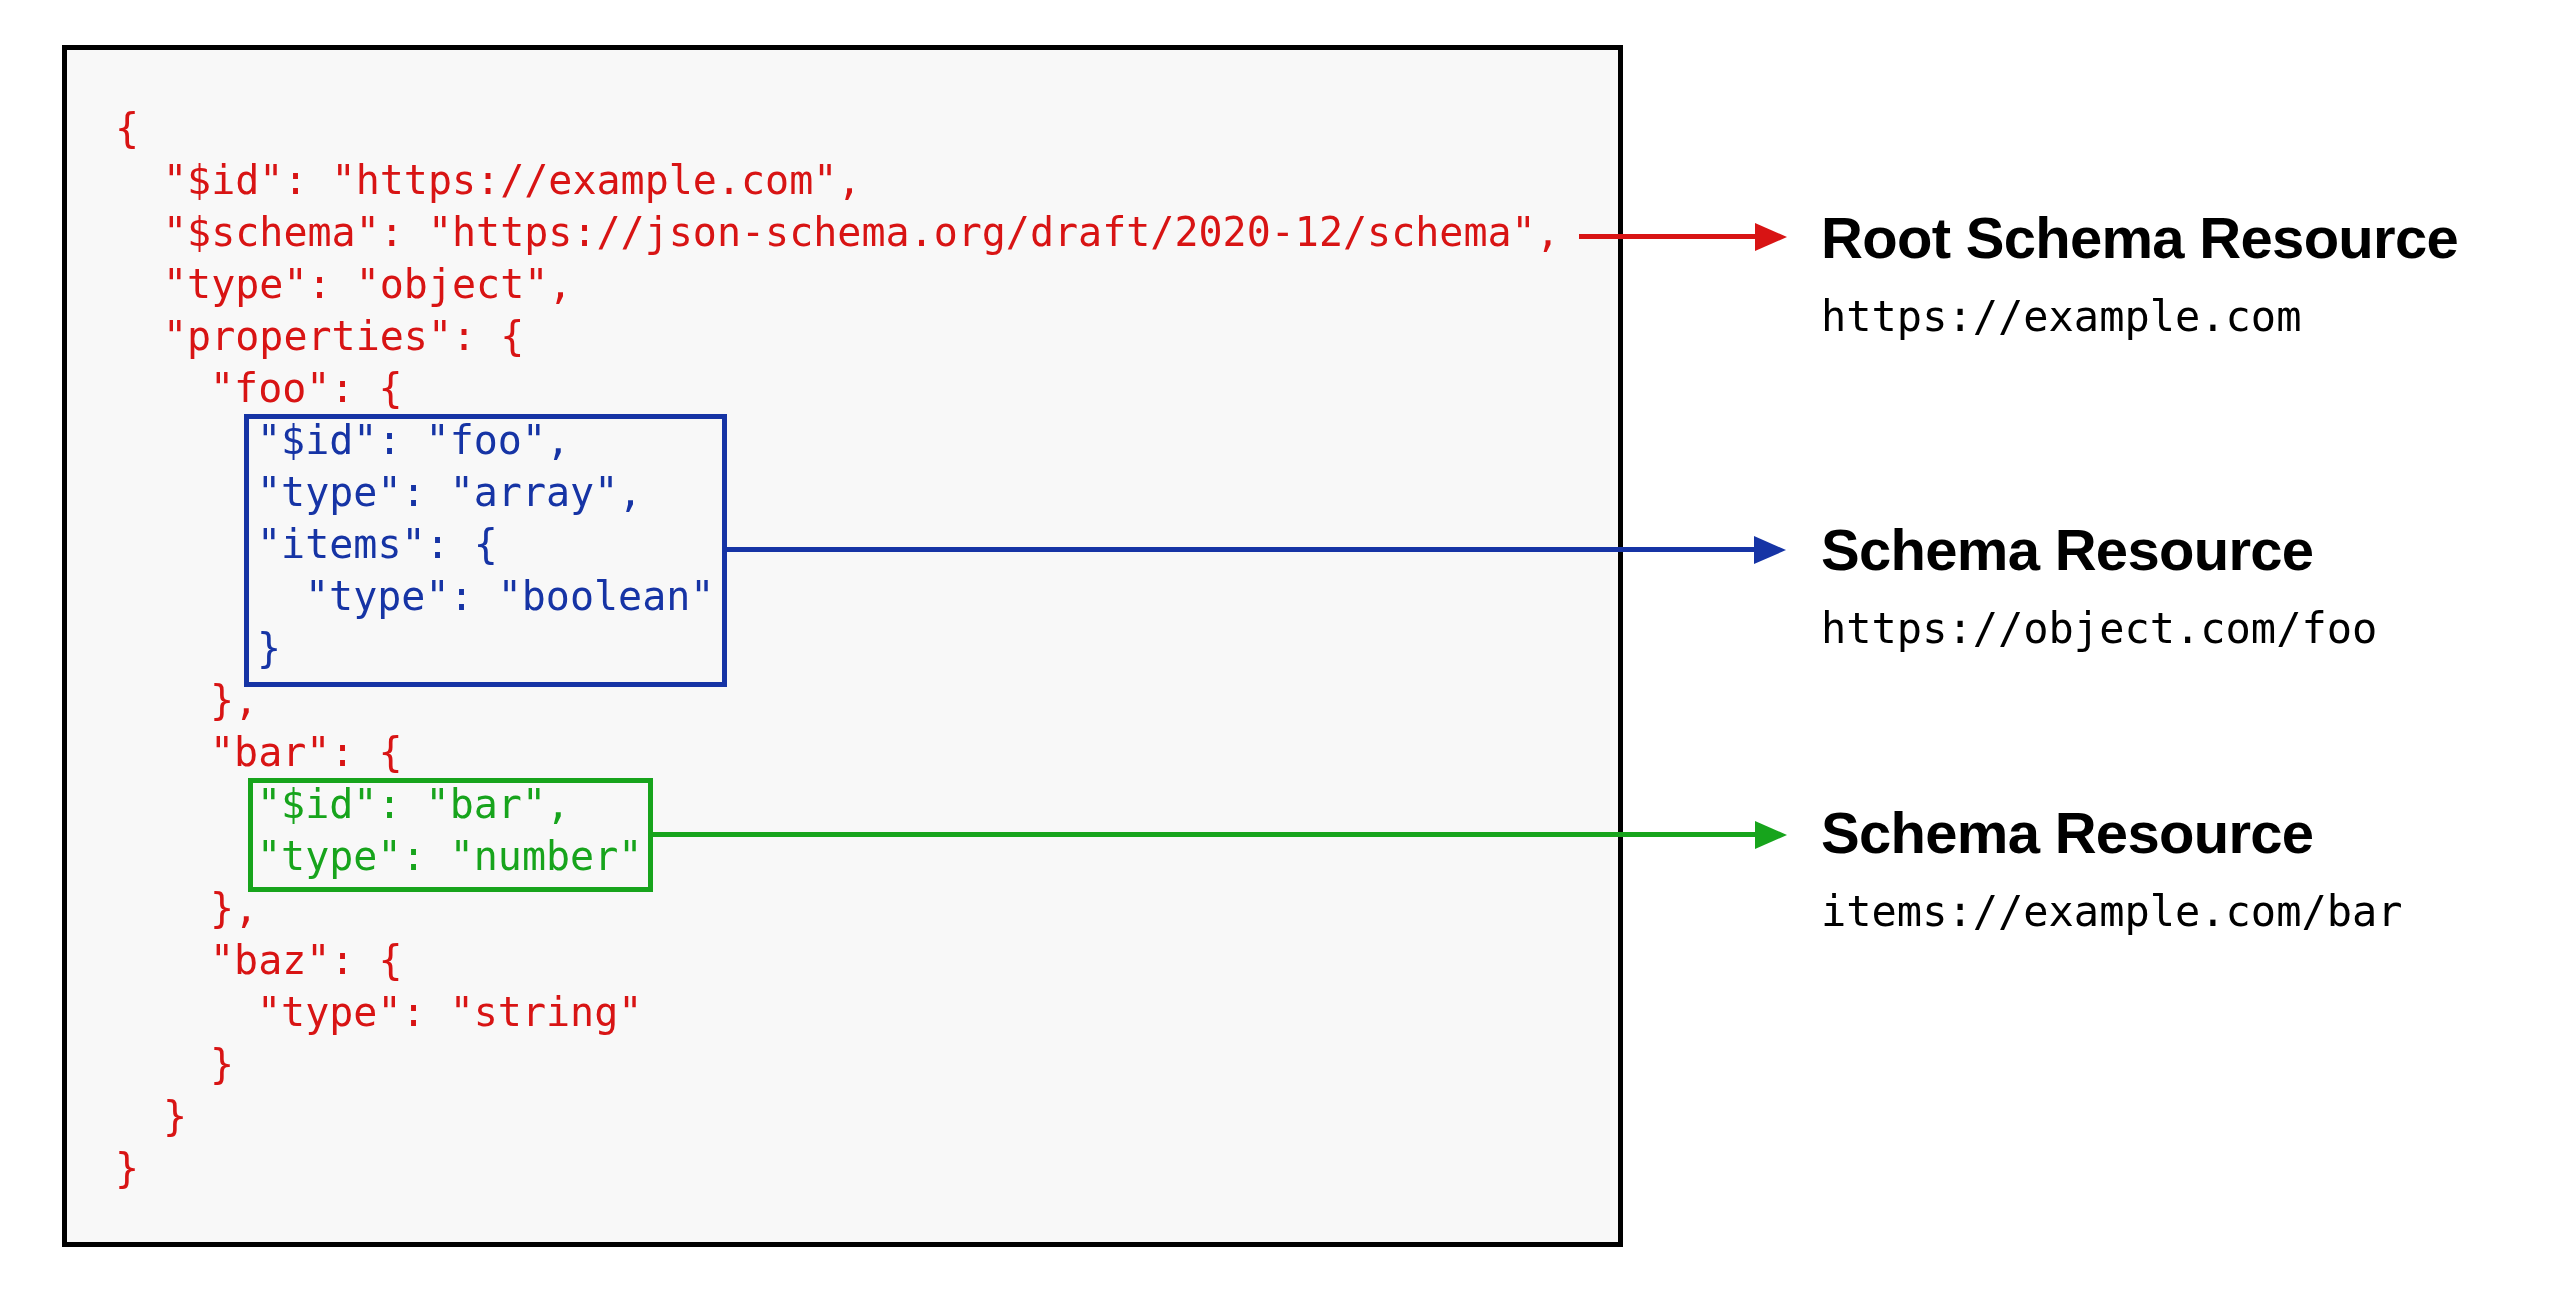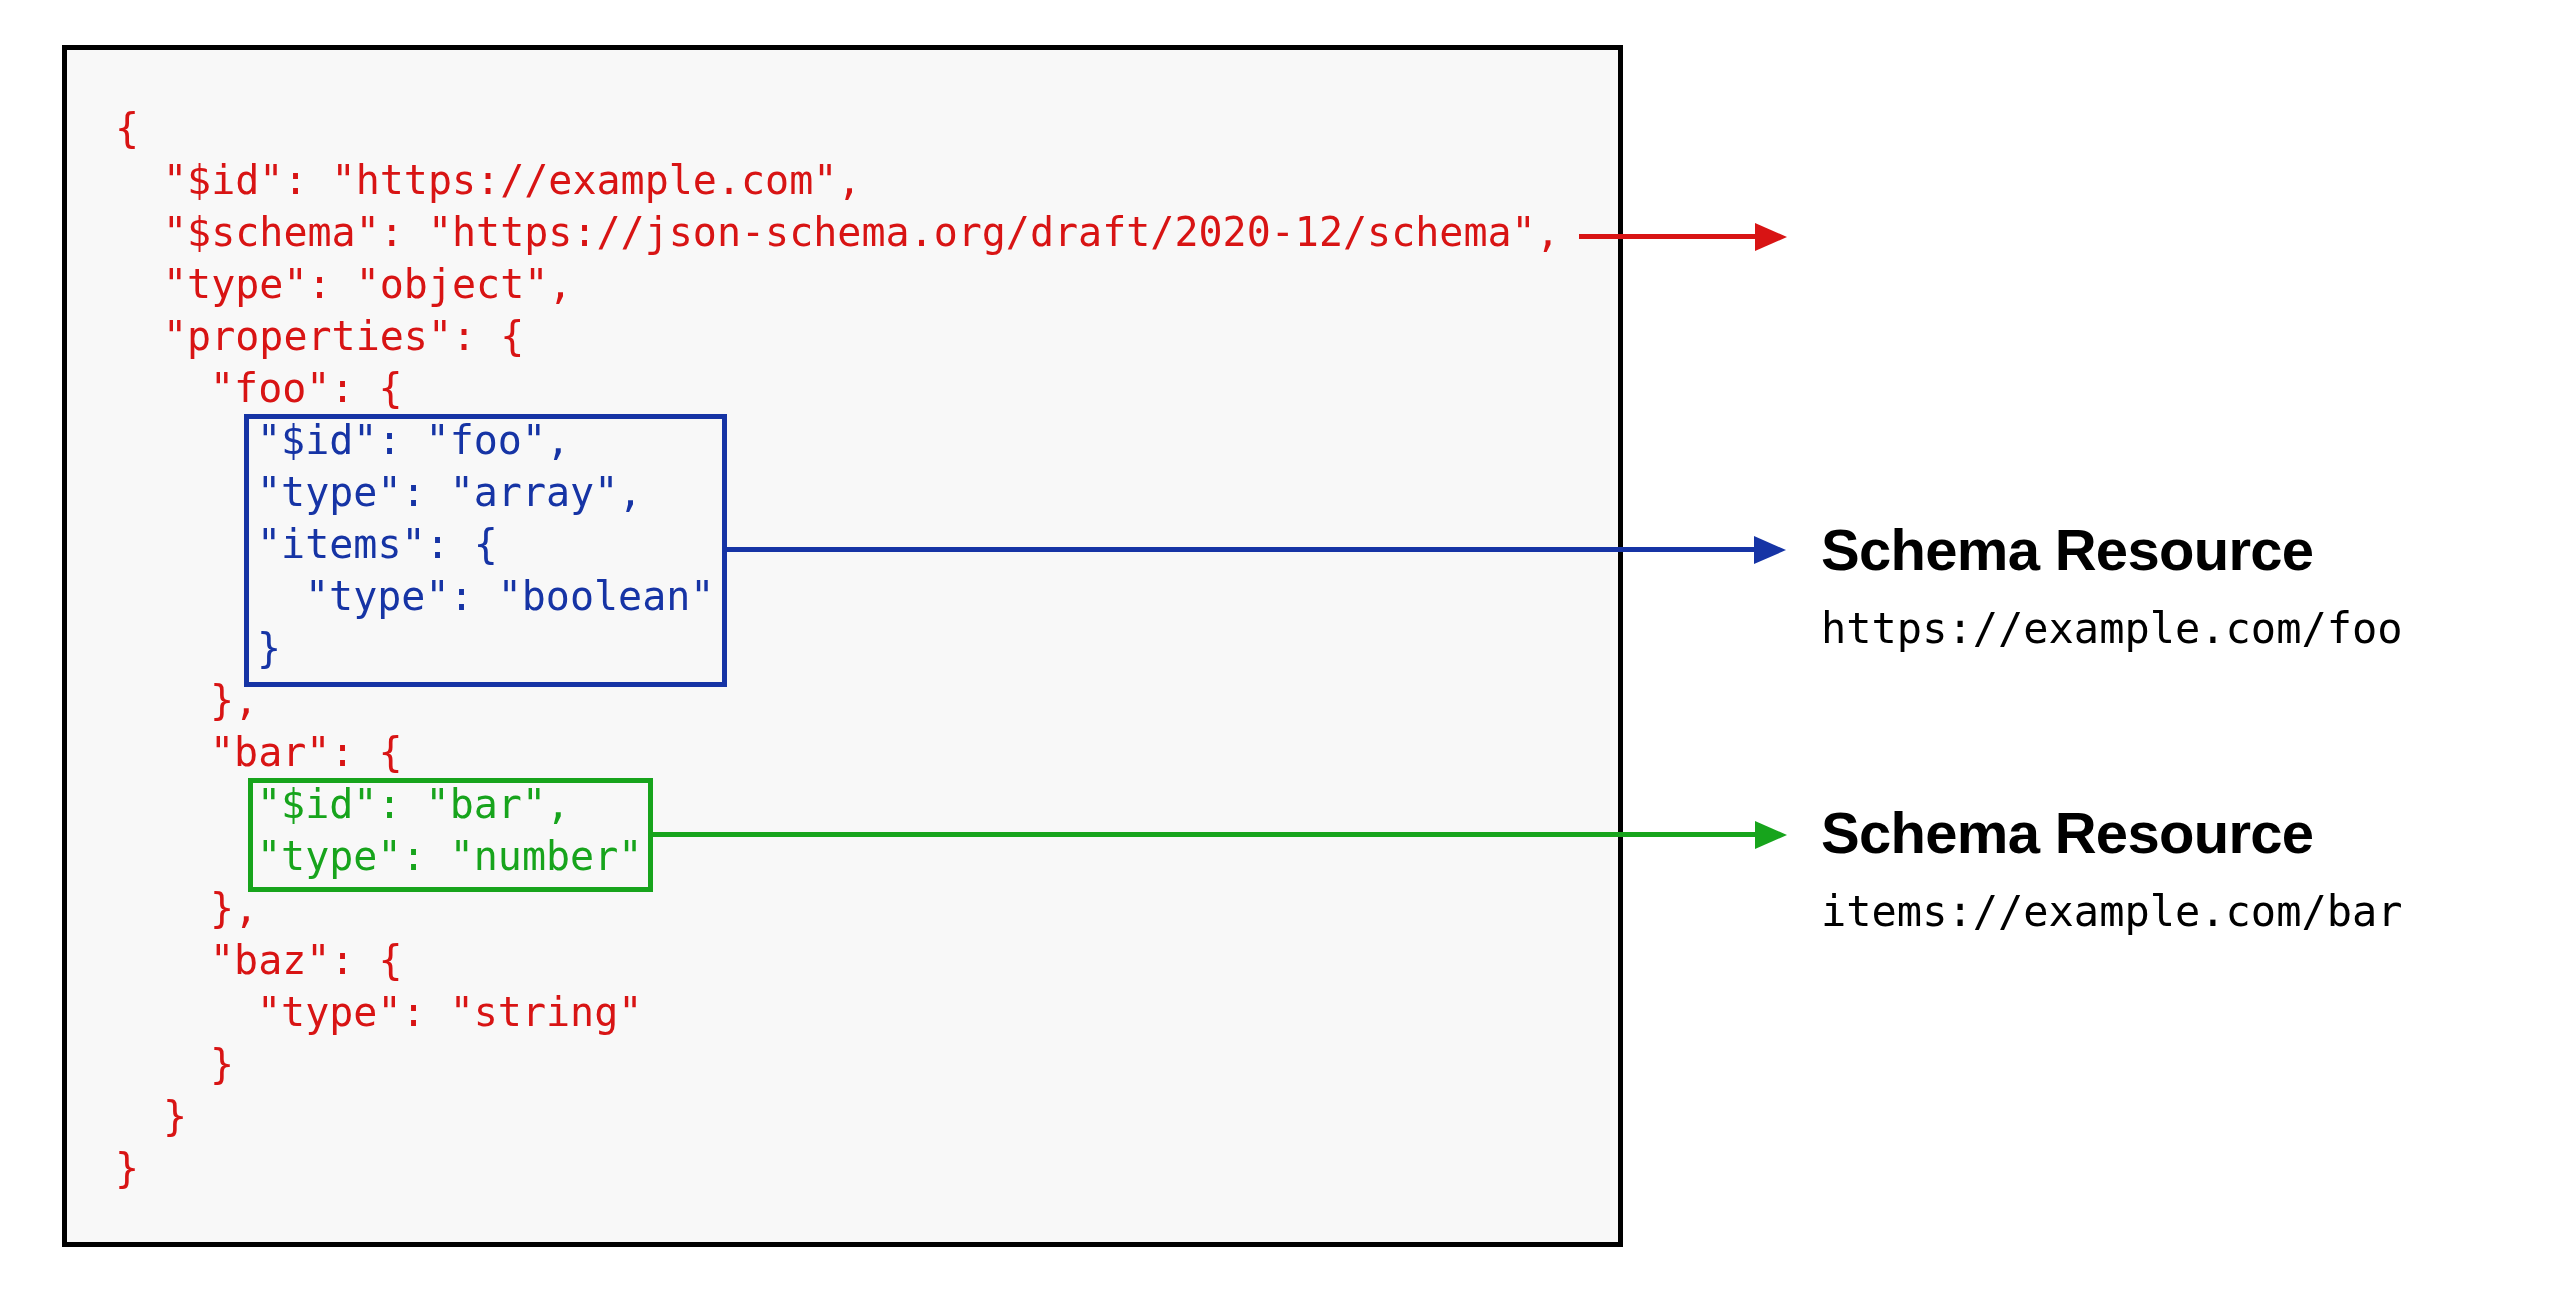--- a/index.html
+++ b/index.html
@@ -130,23 +130,27 @@
   </div>
   <div class="arrow blue arrow-foo">
     <span class="shaft"></span>
     <span class="head"></span>
   </div>
   <div class="arrow green arrow-bar">
     <span class="shaft"></span>
     <span class="head"></span>
   </div>
 
+  <div class="annotation annotation-root">
+    <div class="annotation-title">Root Schema Resource</div>
+    <div class="annotation-url">https://example.com</div>
+  </div>
   <div class="annotation annotation-foo">
     <div class="annotation-title">Schema Resource</div>
-    <div class="annotation-url">https://example.com/foo</div>
+    <div class="annotation-url">https://object.com/foo</div>
   </div>
   <div class="annotation annotation-bar">
     <div class="annotation-title">Schema Resource</div>
     <div class="annotation-url">items://example.com/bar</div>
   </div>
 
 </div>
 
 
 </body></html>

